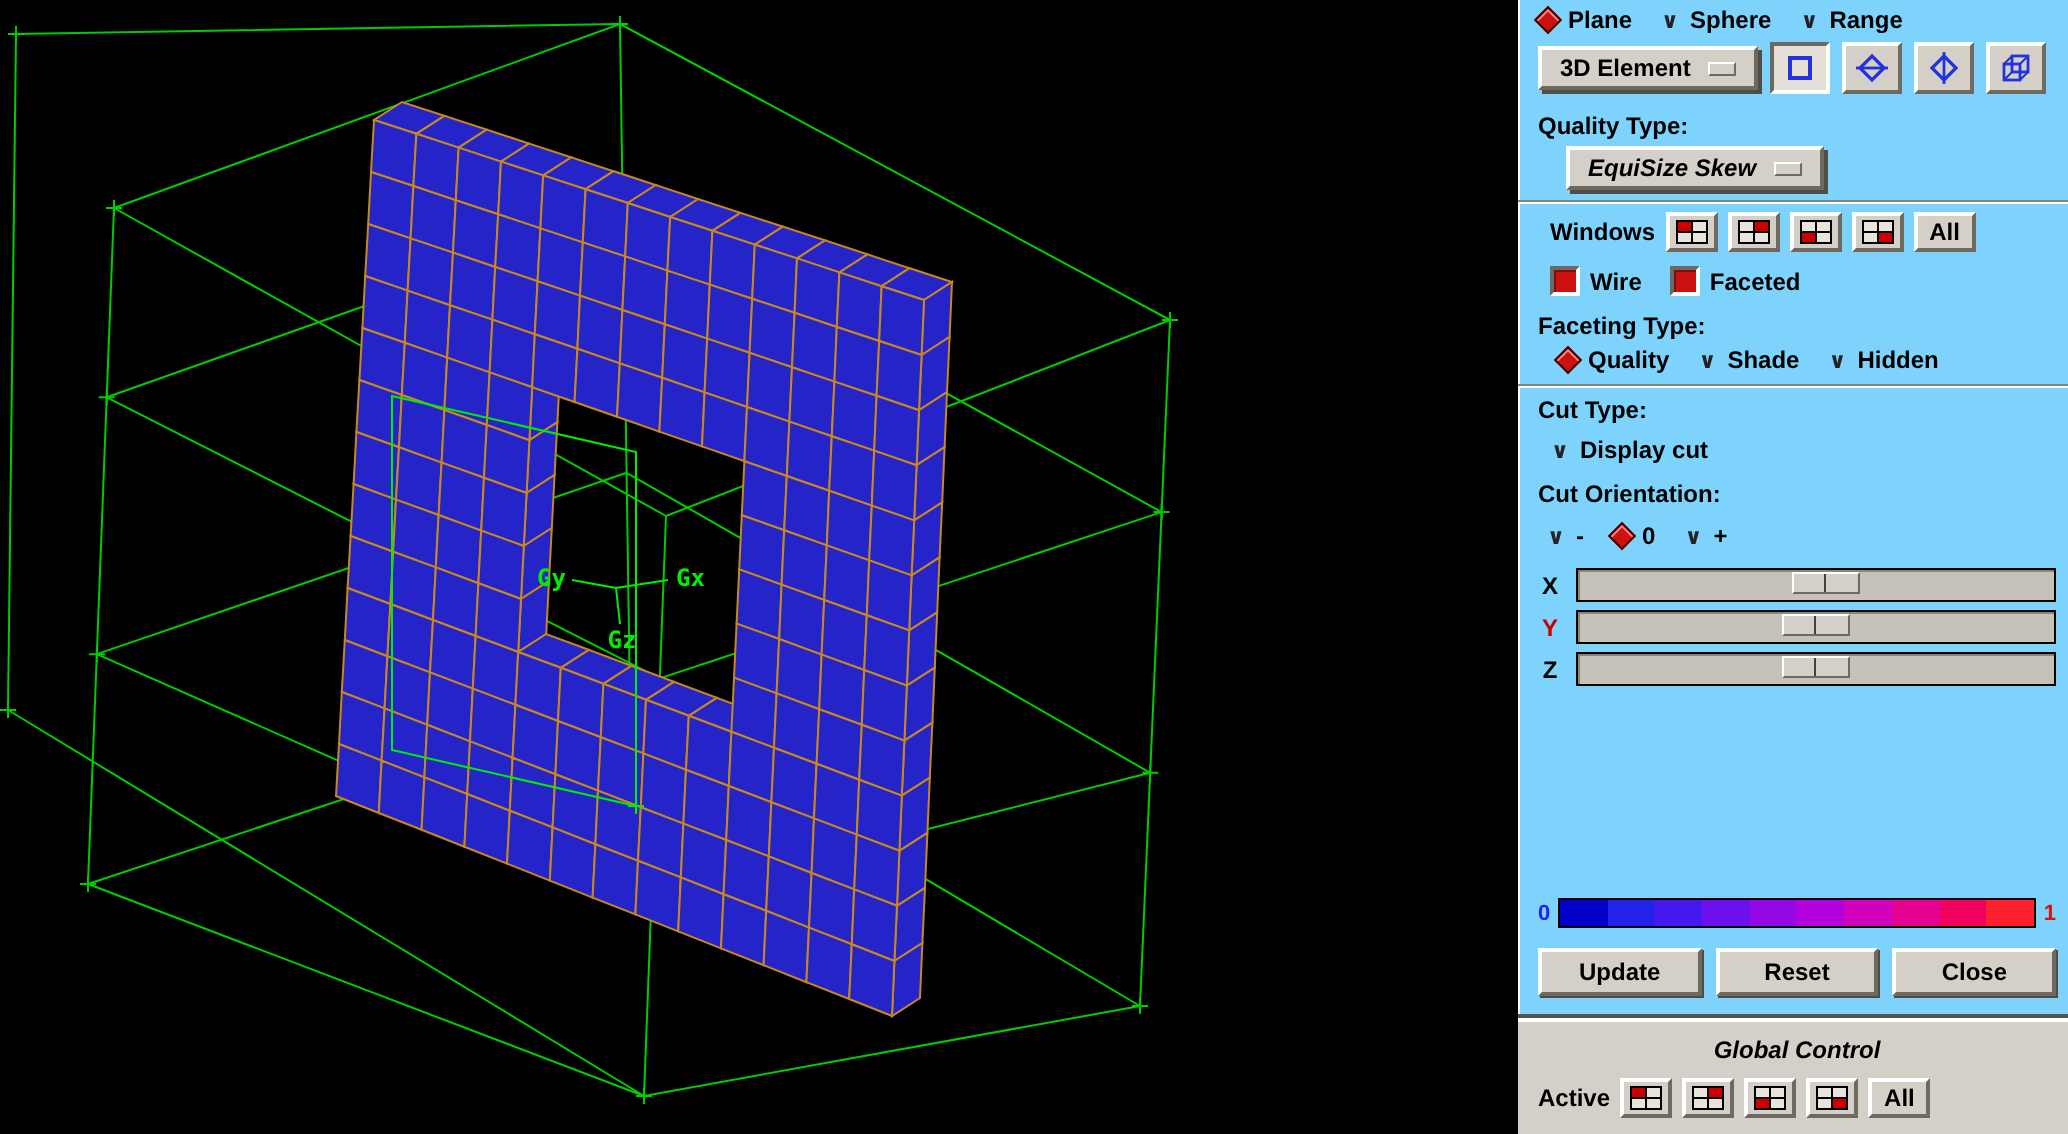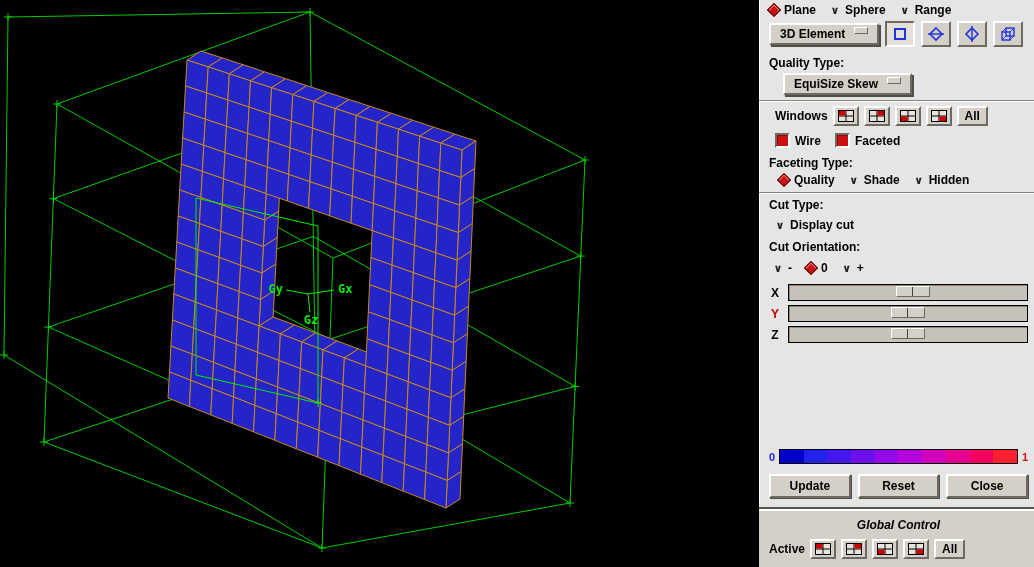--- a/index.html
+++ b/index.html
@@ -1,28 +1,28 @@
 <!DOCTYPE html>
 <html><head>
 <meta charset="utf-8">
 <style>
   html,body{margin:0;padding:0;background:#000;}
   .app{width:1034px;height:567px;display:flex;font-family:"Liberation Sans",sans-serif;overflow:hidden;}
   .viewport{width:758px;height:436px;flex:0 0 auto;background:#fef9c3;}
   .viewport svg{display:block;}
 
-  .panel{flex:1;background:#e5e5e5;border-left:1px solid #000;box-shadow:inset 1px 0 0 #fff;
+  .panel{flex:1;background:#7dd3fc;border-left:1px solid #000;box-shadow:inset 1px 0 0 #fff;
          display:flex;flex-direction:column;padding:3px 6px 0 10px;font-size:12px;font-weight:bold;
          color:#000;overflow:hidden;}
   .row{display:flex;align-items:center;}
   .opt{display:inline-flex;align-items:center;gap:5px;margin-right:14px;cursor:default;}
   .diamond{width:8px;height:8px;background:#cc1111;border:1px solid #4a0000;transform:rotate(45deg);
            box-shadow:inset 1px 1px 0 #ff8a8a;flex:0 0 auto;}
   .vee{font-family:"DejaVu Sans",sans-serif;font-size:11px;color:#222;line-height:1;width:10px;text-align:center;}
-  .menu-btn{display:inline-flex;gap:9px;background:#d4d0c8;border:2px solid;
+  .menu-btn{display:inline-flex;align-items:center;gap:9px;background:#d4d0c8;border:2px solid;
             border-color:#fff #6e6a62 #6e6a62 #fff;box-shadow:2px 2px 0 #504d47;padding:2px 9px;
             font:inherit;cursor:default;}
   .menu-dash{width:12px;height:5px;background:#d4d0c8;border:1px solid;border-color:#fff #6e6a62 #6e6a62 #fff;}
   .toolbar-row{margin:4px 0 3px;}
   .icon-btn{width:30px;height:26px;display:inline-flex;align-items:center;justify-content:center;
             background:#d4d0c8;border:2px solid;border-color:#fff #6e6a62 #6e6a62 #fff;padding:0;margin-left:6px;}
   .icon-btn.pressed{border-color:#6e6a62 #fff #fff #6e6a62;background:#e4e0d8;}
   .section-label{margin:6px 0 3px;}
   .sep{border-top:1px solid #86827a;border-bottom:1px solid #fff;margin:5px -6px 4px -10px;}
   .win-btn{height:20px;display:inline-flex;align-items:center;justify-content:center;background:#d4d0c8;
@@ -299,21 +299,21 @@
         <svg width="18" height="16" viewBox="0 0 18 16">
           <rect x="3" y="6" width="8" height="8" fill="none" stroke="#2233dd" stroke-width="1.4"></rect>
           <rect x="7" y="2" width="8" height="8" fill="none" stroke="#2233dd" stroke-width="1.4"></rect>
           <path d="M3 6 L7 2 M11 6 L15 2 M3 14 L7 10 M11 14 L15 10" stroke="#2233dd" stroke-width="1" fill="none"></path>
         </svg>
       </button>
     </div>
 
     <div class="section-label">Quality Type:</div>
     <div class="row">
-      <button class="menu-btn" style="margin-left:14px;">
+      <button class="menu-btn" style="margin-left:14px;font-style:italic;">
         <span>EquiSize Skew</span>
         <span class="menu-dash"></span>
       </button>
     </div>
 
     <div class="sep"></div>
 
     <div class="row">
       <span style="margin-left:6px;">Windows</span>
       <button class="win-btn">

